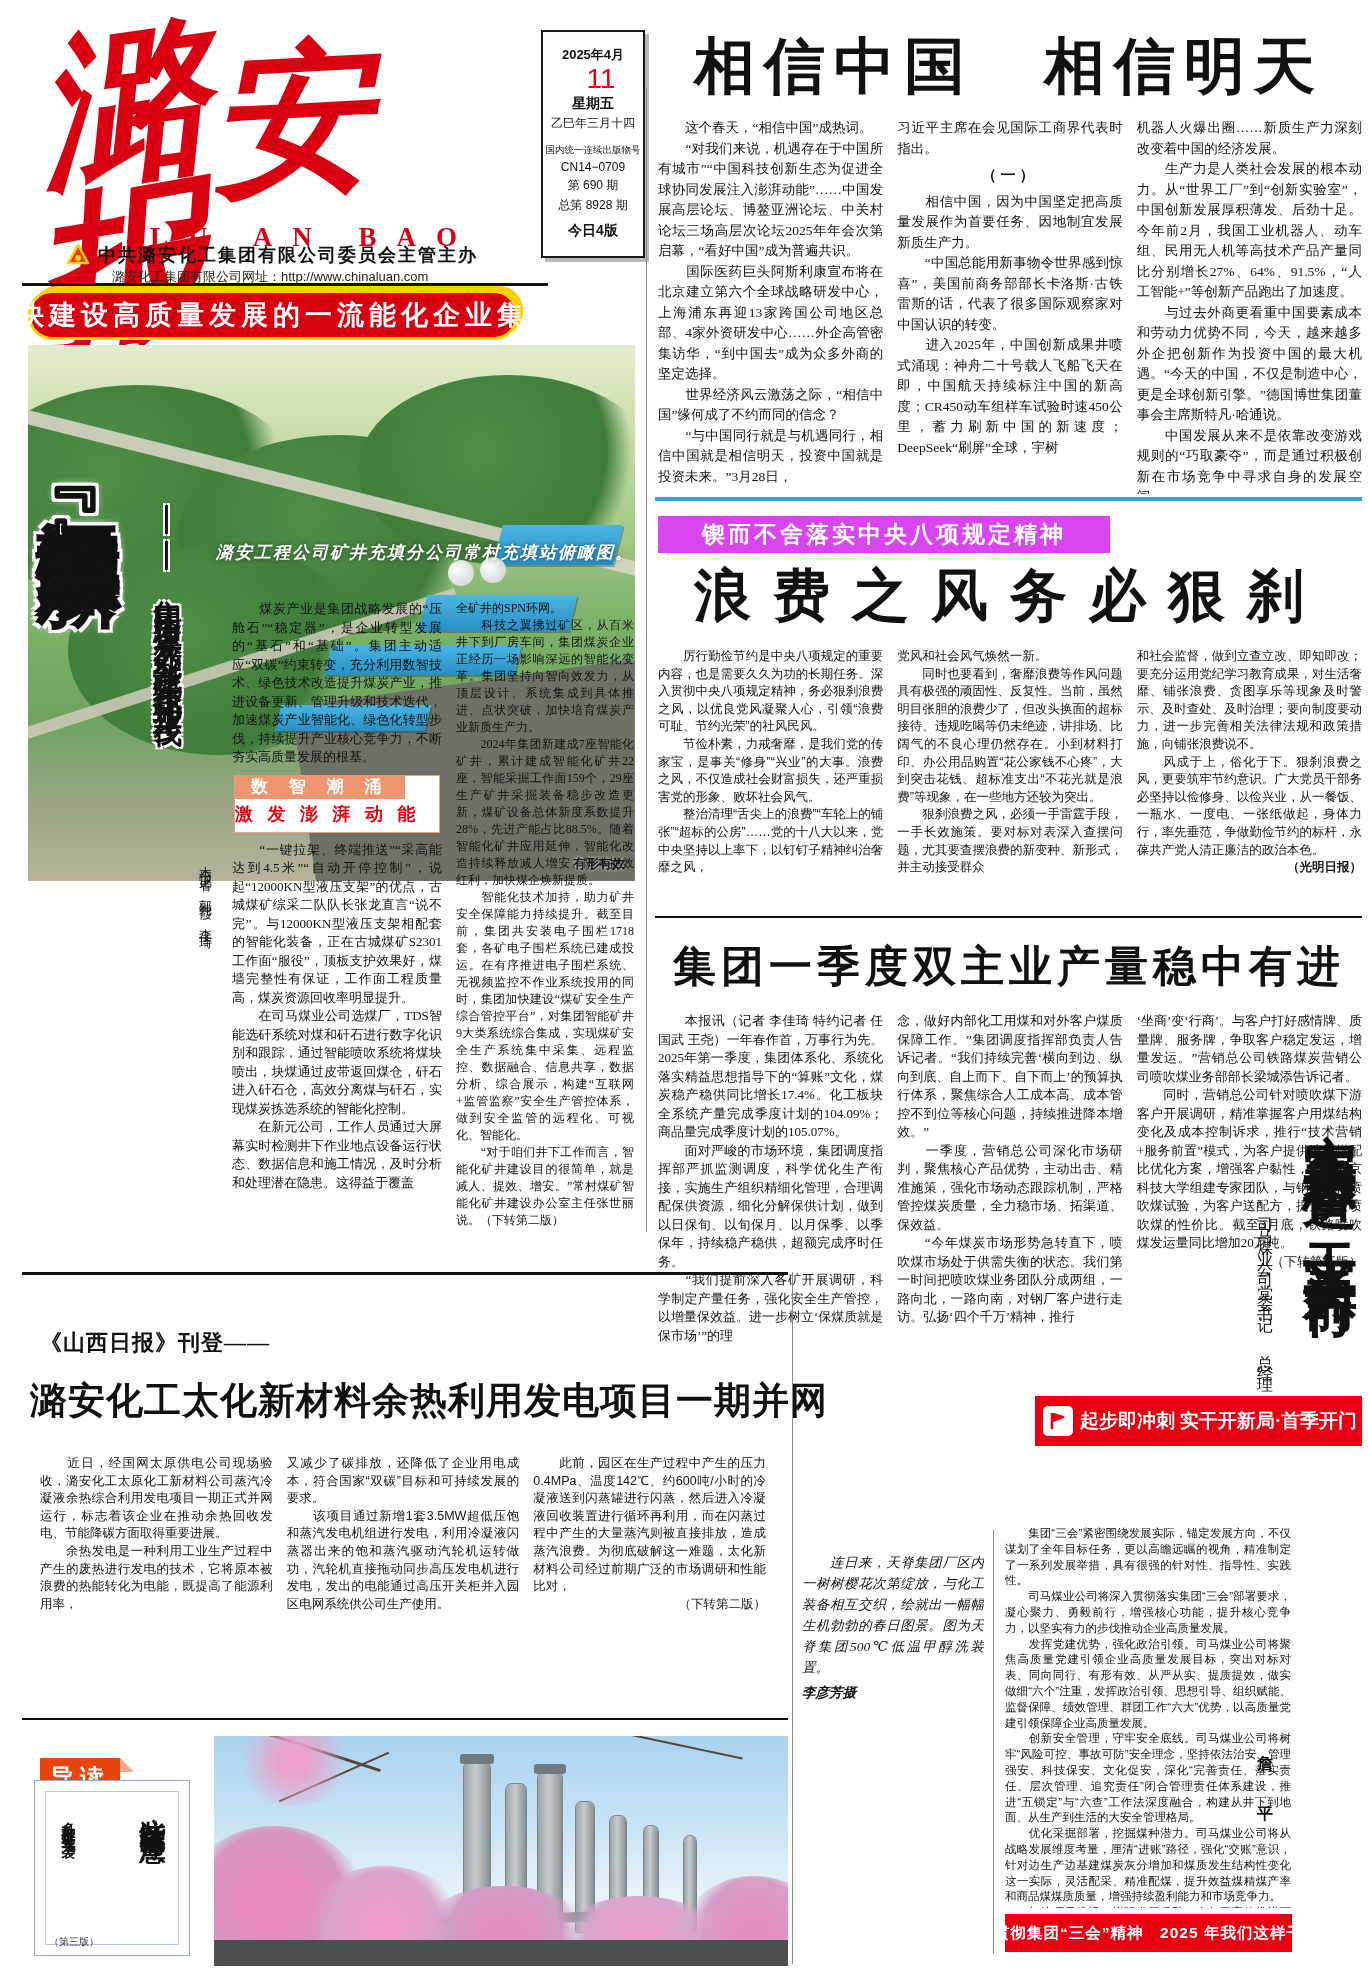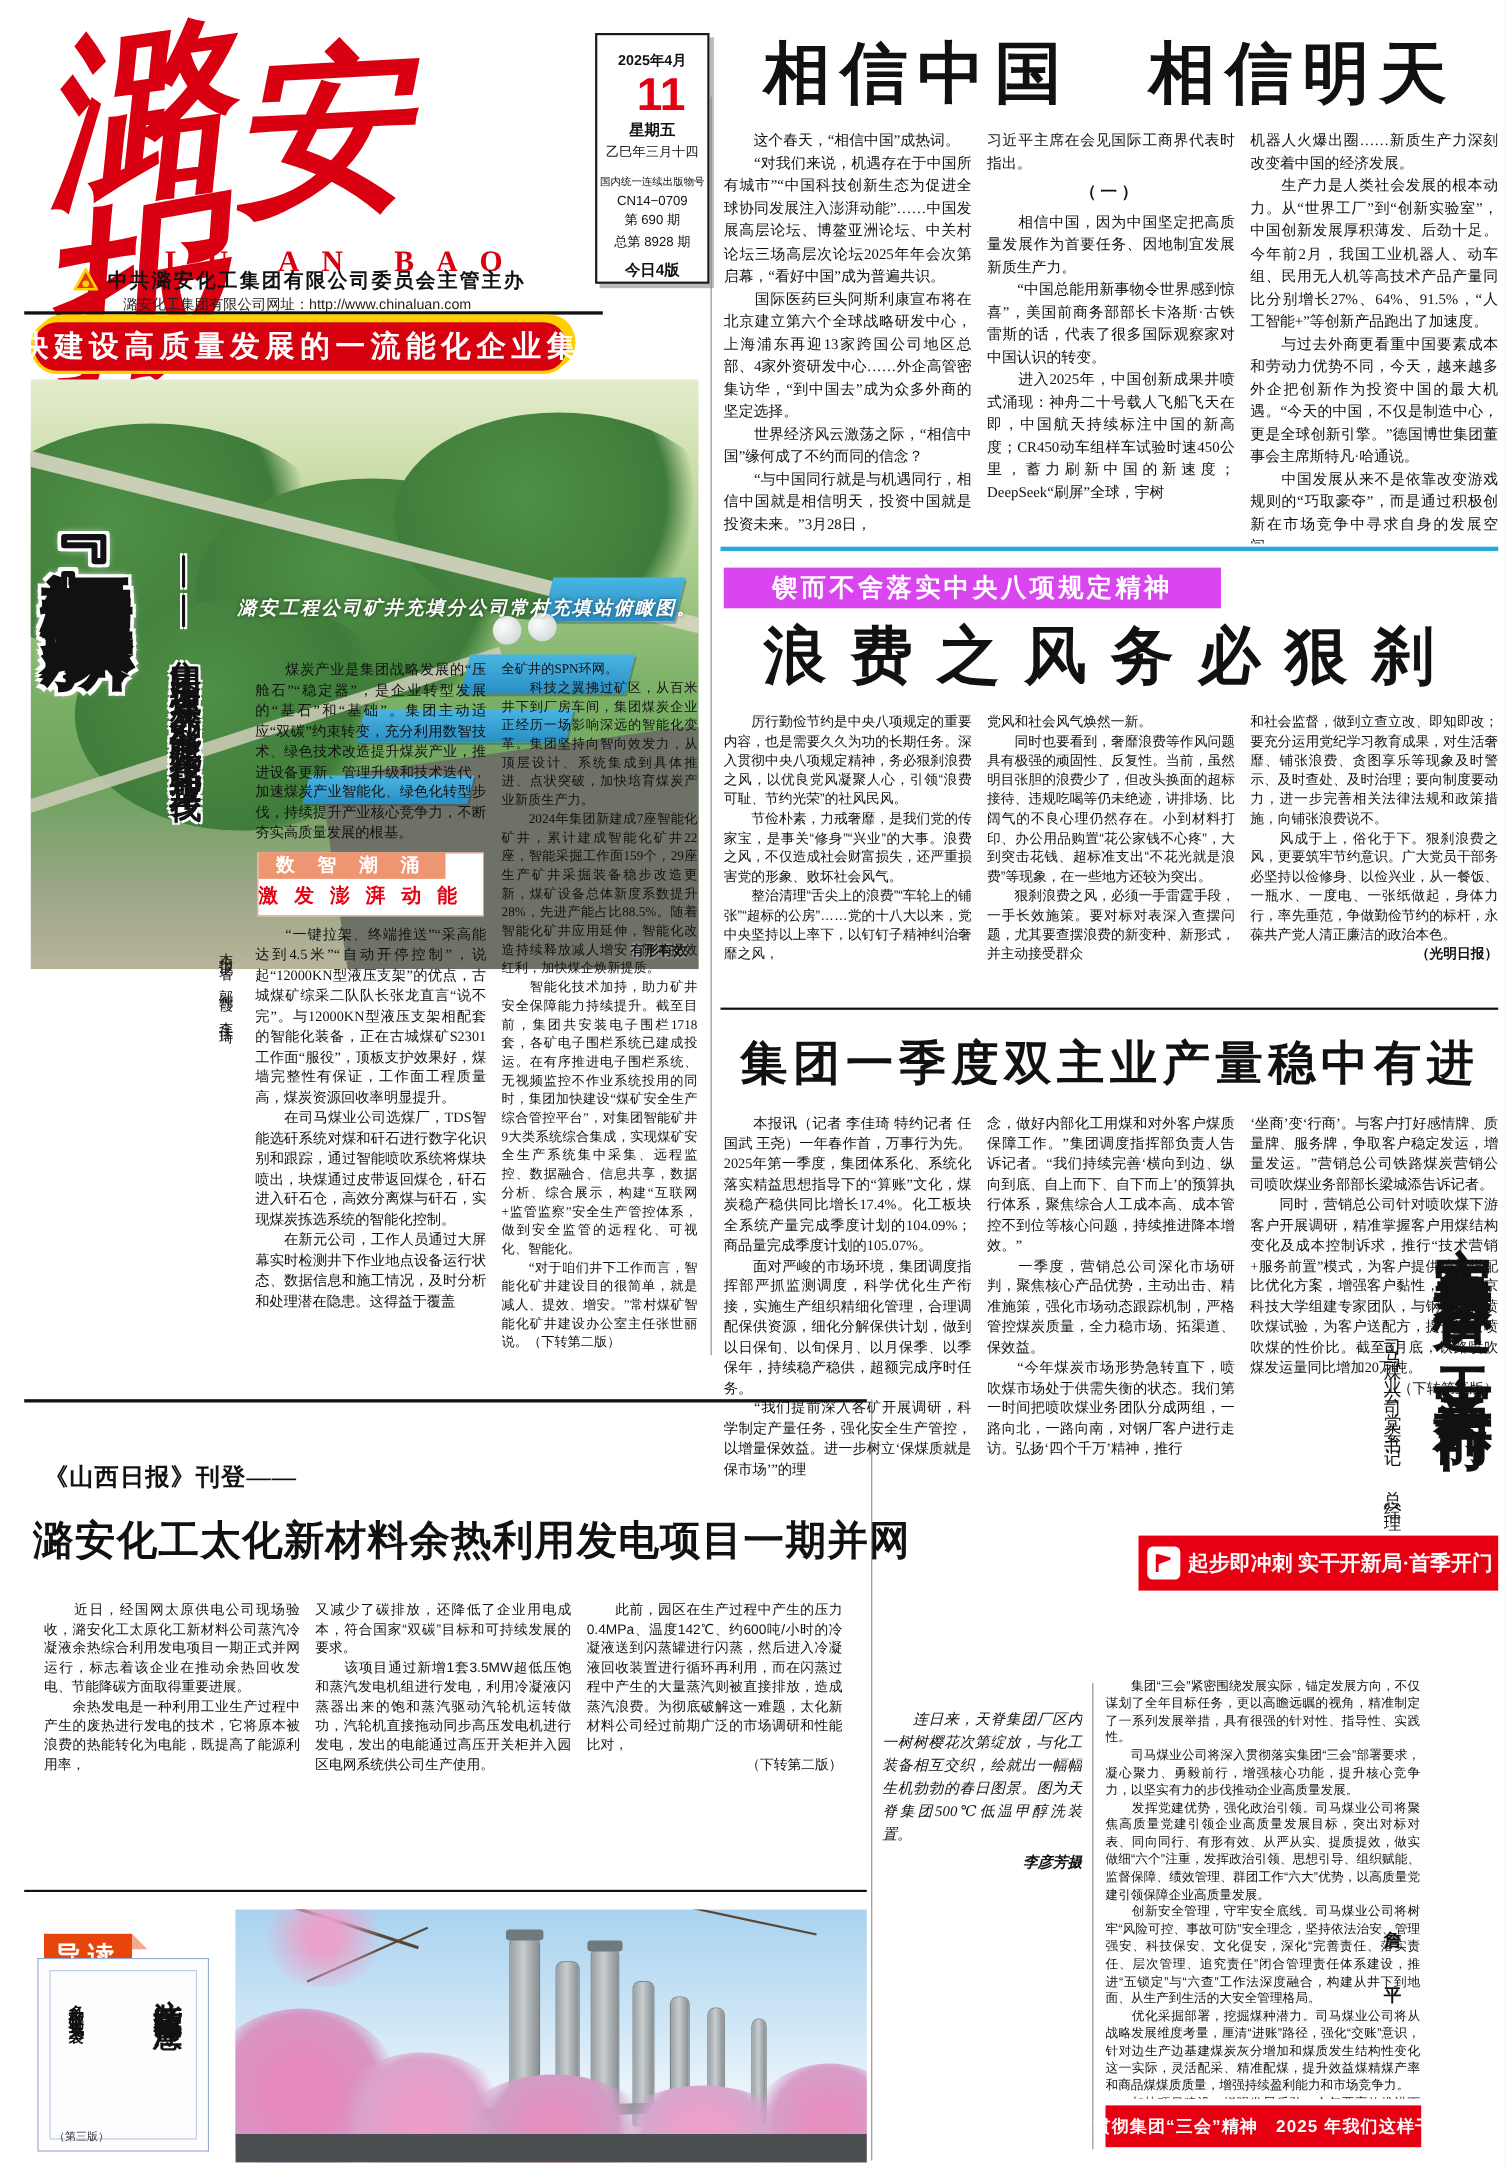--- a/index.html
+++ b/index.html
@@ -17,21 +17,21 @@
   .calli{font-weight:900;color:#d90011;font-style:italic;line-height:1;}
   .calli span{display:inline-block;}
   #latin{letter-spacing:20px;font-size:27px;color:#d90011;font-weight:bold;}
   #publisher{font-size:18px;font-weight:bold;letter-spacing:2px;display:flex;align-items:center;gap:8px;}
   #website{font-size:13px;color:#222;font-family:"Liberation Sans",sans-serif;}
 
   
   #datebox{width:100px;height:224px;border:2px solid #1a1a1a;box-shadow:4px 4px 0 #b9b9b9;
            background:#fff;text-align:center;font-family:"Liberation Sans",sans-serif;}
   #datebox .m{font-size:13px;font-weight:bold;margin-top:14px;}
-  #datebox .d{font-size:42px;font-weight:700;color:#e60012;line-height:1.05;padding-left:16px;}
+  #datebox .d{font-size:28px;font-weight:400;color:#e60012;line-height:1.05;padding-left:16px;}
   #datebox .w{font-size:14px;font-weight:bold;margin-top:2px;}
   #datebox .l{font-size:12px;margin-top:2px;}
   #datebox .s{font-size:9.5px;margin-top:12px;white-space:nowrap;}
   #datebox .n{font-size:12px;margin-top:3px;}
   #datebox .p{font-size:14px;font-weight:bold;margin-top:8px;}
 
   
   #slogan{left:28px;top:290px;width:484px;height:44px;background:#d6000f;border:3px solid #ffd200;
           border-radius:24px;box-shadow:5px -4px 0 #ffcf00;display:flex;align-items:center;justify-content:center;}
   #slogan span{color:#fff;font-weight:900;font-size:27px;letter-spacing:5px;white-space:nowrap;}
@@ -118,21 +118,21 @@
           background:linear-gradient(180deg,#a9d3ef 0%,#cfe6f6 45%,#e9f3fa 70%,#d8dfe2 100%);}
   .tower{position:absolute;background:linear-gradient(90deg,#9aa2a6,#c8ccce 45%,#888f93);border-radius:6px 6px 2px 2px;box-shadow:0 0 0 1px #7d8488;}
   .towercap{position:absolute;background:#6f7a7e;border-radius:3px;}
   .blossom{position:absolute;border-radius:50%;}
   .branch{position:absolute;background:#5b4636;}
   .pground{position:absolute;left:0;bottom:0;width:100%;height:26px;background:#4b4f52;}
   #photo2 .deck{position:absolute;left:40px;bottom:40px;width:420px;height:10px;background:#8e959a;transform:rotate(-2deg);}
 
   
   #tj-caption{left:802px;top:1552px;width:182px;height:180px;font-size:13.5px;line-height:21px;font-style:italic;}
-  #tj-credit{text-align:right;font-weight:bold;padding-top:4px;}
+  #tj-credit{font-weight:bold;padding-top:4px;}
 
   
   #sanhui{left:1005px;top:1526px;width:286px;height:382px;font-size:11.5px;line-height:15.8px;font-family:"Liberation Sans",sans-serif;}
   #sanhui-banner{left:1005px;top:1914px;width:287px;height:38px;background:#e60012;color:#fff;display:flex;align-items:center;
                  justify-content:center;font-size:15.5px;font-weight:900;letter-spacing:1px;white-space:nowrap;
                  font-family:"Liberation Sans",sans-serif;}
 
   
   #essay-title{left:1298px;top:1090px;height:872px;font-size:54px;font-weight:900;letter-spacing:7px;line-height:64px;}
   #essay-byline{left:1254px;top:1205px;height:490px;font-size:16px;letter-spacing:11px;}

